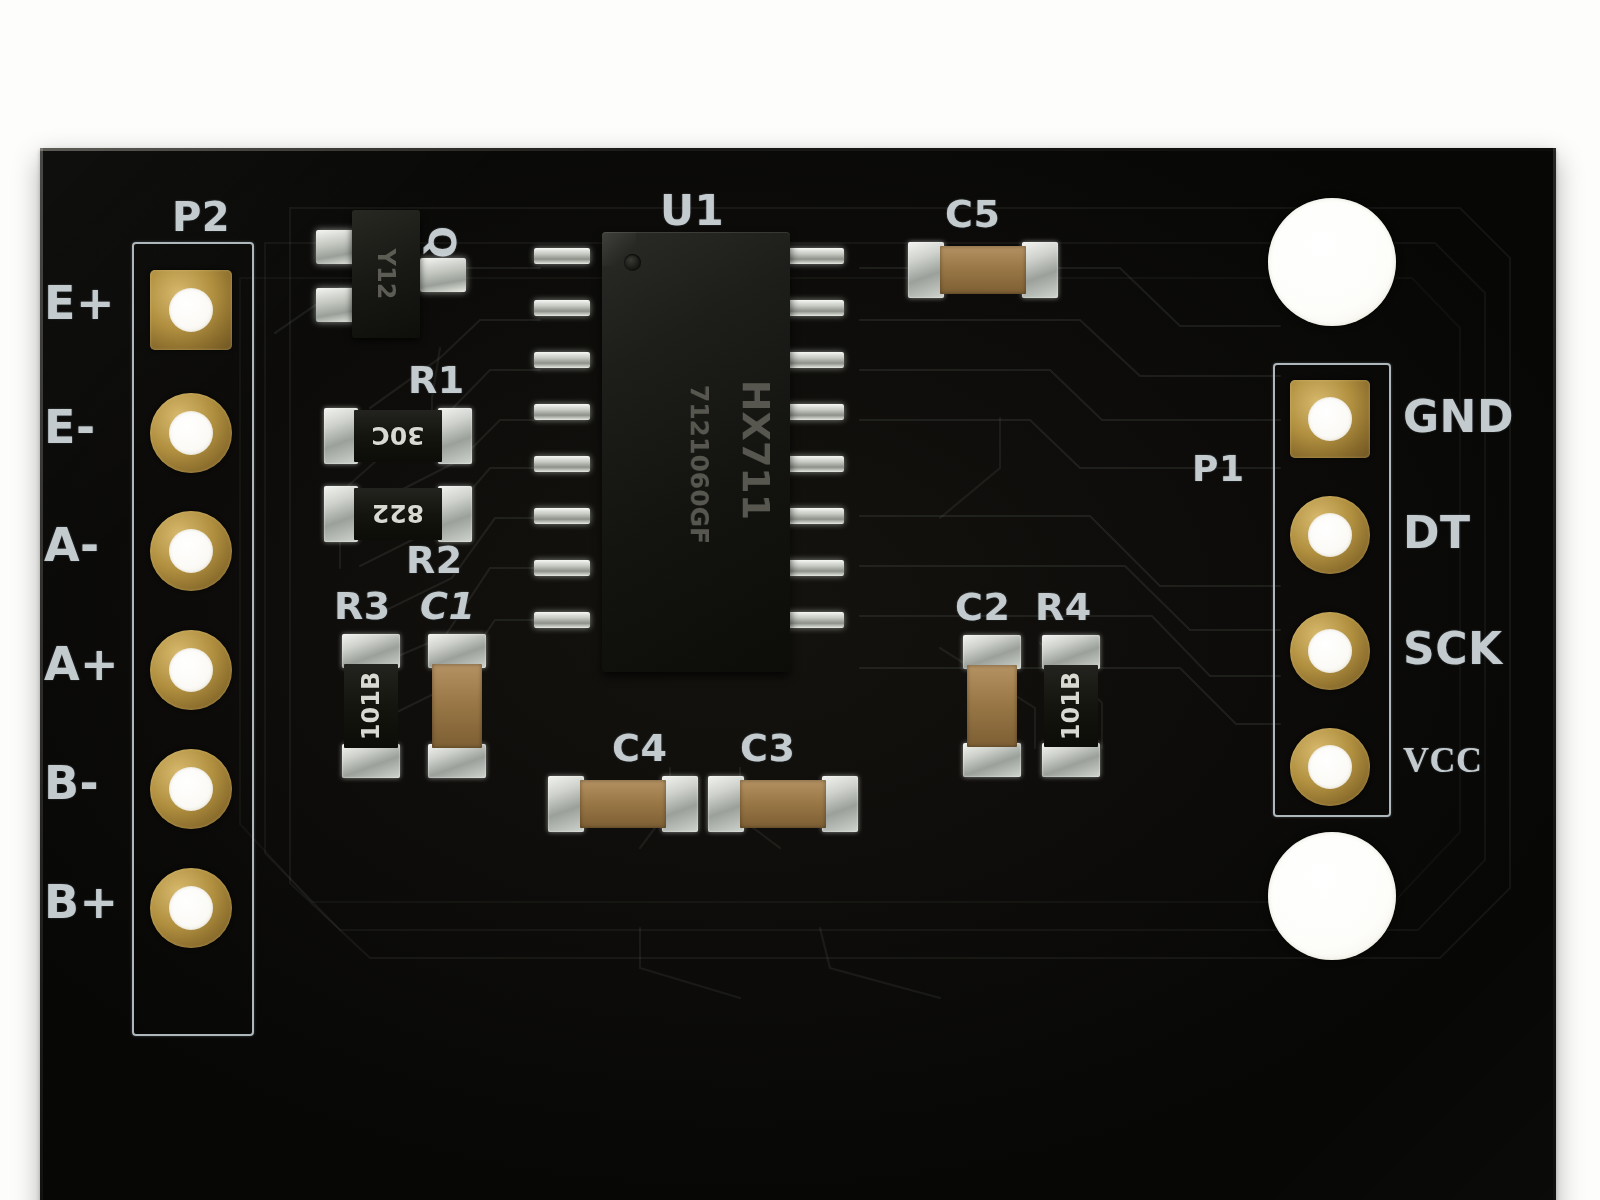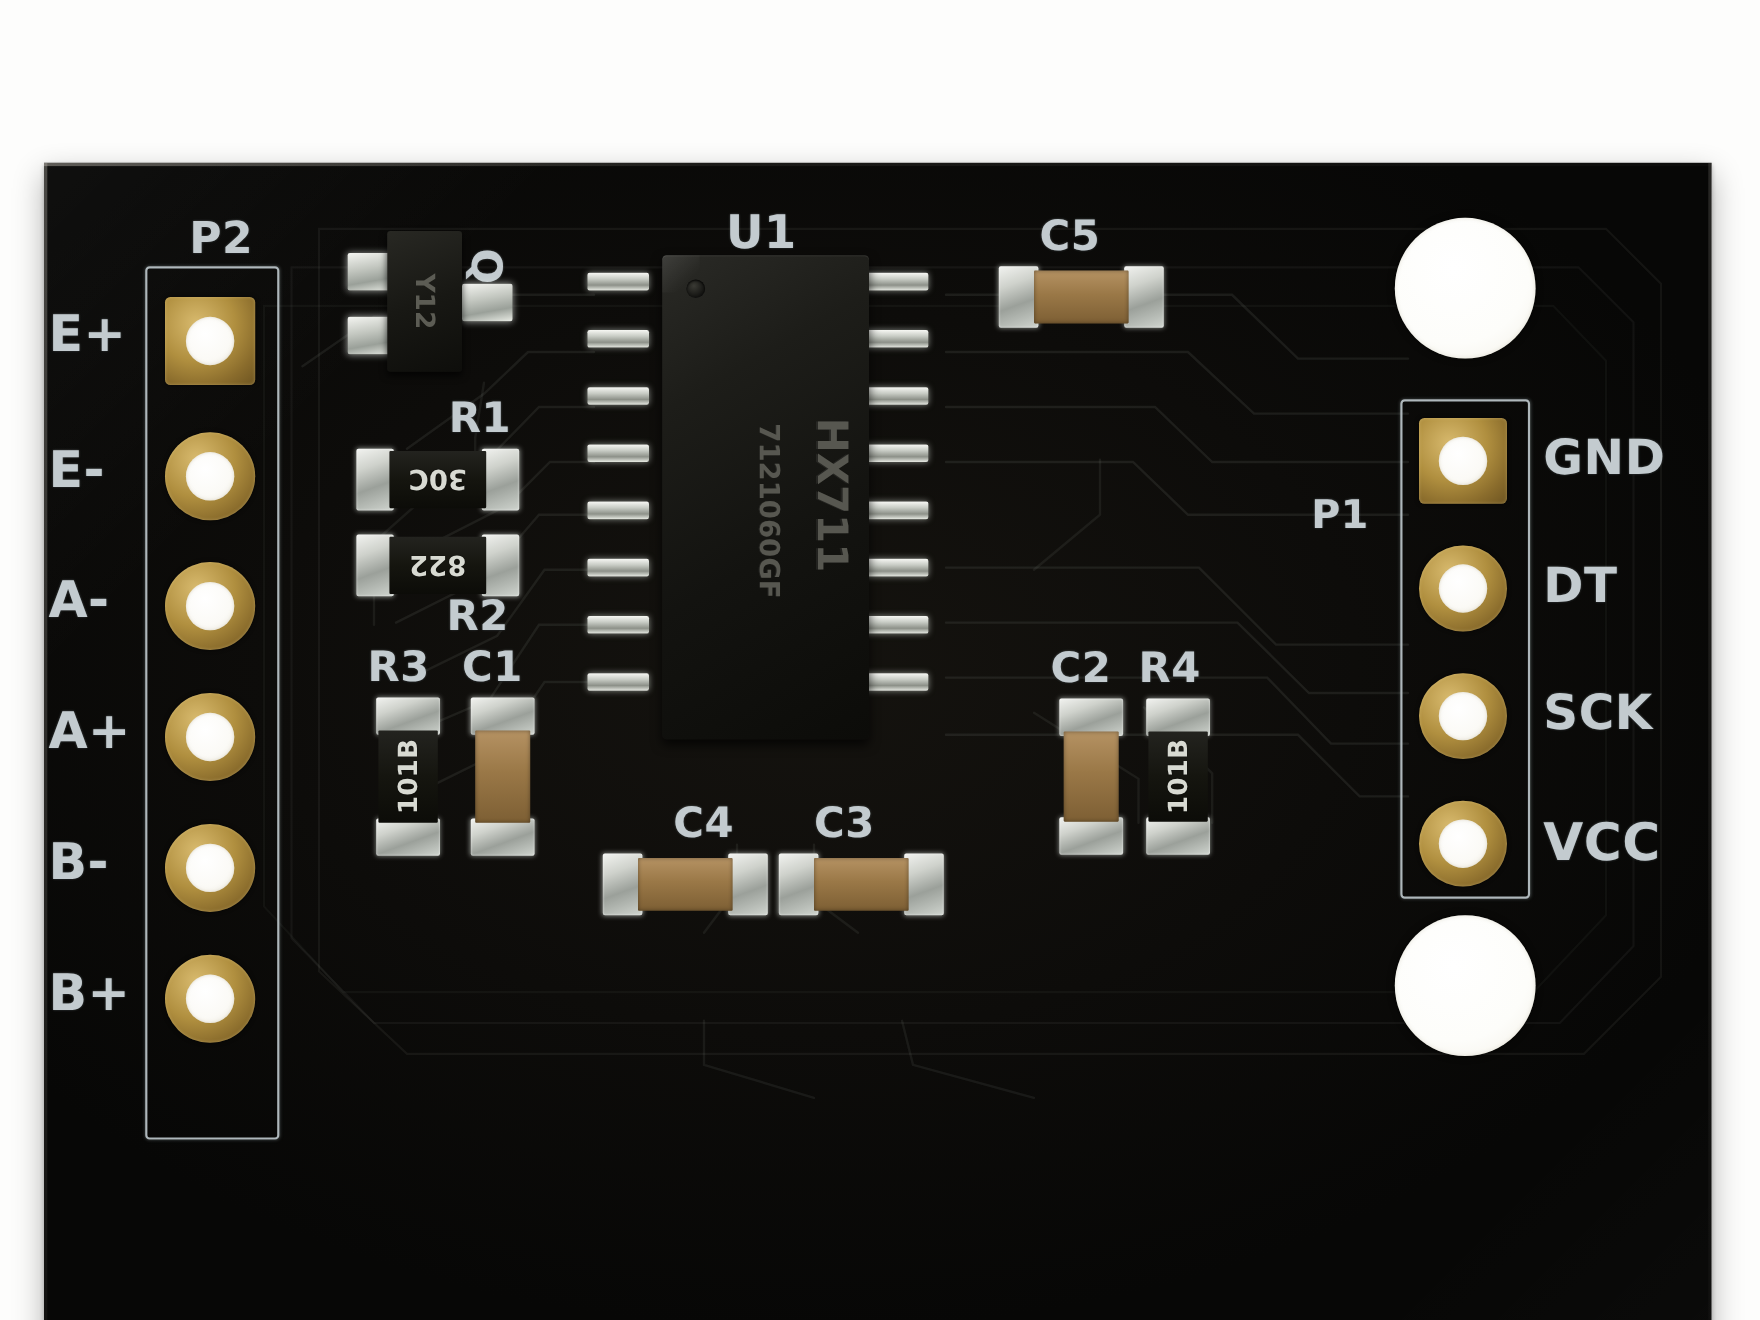--- a/index.html
+++ b/index.html
@@ -210,21 +210,21 @@
     <div class="silk" style="left:1363px;top:359px;font-size:44px;">DT</div>
 
     <div class="pad" style="left:1250px;top:464px;width:80px;height:78px;">
       <div class="hole" style="left:18px;top:17px;width:44px;height:44px;"></div>
     </div>
     <div class="silk" style="left:1363px;top:475px;font-size:44px;">SCK</div>
 
     <div class="pad" style="left:1250px;top:580px;width:80px;height:78px;">
       <div class="hole" style="left:18px;top:17px;width:44px;height:44px;"></div>
     </div>
-    <div class="silk" style="left:1363px;top:591px;font-size:47px;">VCC</div>
+    <div class="silk" style="left:1363px;top:591px;font-size:36px;font-family:Liberation Serif, serif;">VCC</div>
 
     <div class="mhole" style="left:1228px;top:50px;width:128px;height:128px;"></div>
     <div class="mhole" style="left:1228px;top:684px;width:128px;height:128px;"></div>
 
     <div class="silk" style="left:620px;top:38px;font-size:42px;">U1</div>
 
     <div class="pin" style="left:494px;top:100px;width:56px;"></div>
     <div class="pin" style="left:494px;top:152px;width:56px;"></div>
     <div class="pin" style="left:494px;top:204px;width:56px;"></div>
     <div class="pin" style="left:494px;top:256px;width:56px;"></div>
@@ -277,21 +277,21 @@
 
     <div class="silk" style="left:294px;top:436px;font-size:38px;">R3</div>
     <div class="smd" style="left:302px;top:486px;width:58px;height:144px;">
       <div class="term" style="left:0;top:0;width:58px;height:34px;"></div>
       <div class="term" style="left:0;bottom:0;width:58px;height:34px;"></div>
       <div class="body res" style="left:2px;top:30px;width:54px;height:84px;">
         <div class="code" style="font-size:24px;transform:rotate(-90deg);">101B</div>
       </div>
     </div>
 
-    <div class="silk" style="left:380px;top:436px;font-size:38px;">C1</div>
+    <div class="silk" style="left:380px;top:436px;font-size:38px;font-style:italic;">C1</div>
     <div class="smd" style="left:388px;top:486px;width:58px;height:144px;">
       <div class="term" style="left:0;top:0;width:58px;height:34px;"></div>
       <div class="term" style="left:0;bottom:0;width:58px;height:34px;"></div>
       <div class="body cap" style="left:4px;top:30px;width:50px;height:84px;"></div>
     </div>
 
     <div class="silk" style="left:915px;top:437px;font-size:38px;">C2</div>
     <div class="smd" style="left:923px;top:487px;width:58px;height:142px;">
       <div class="term" style="left:0;top:0;width:58px;height:34px;"></div>
       <div class="term" style="left:0;bottom:0;width:58px;height:34px;"></div>

